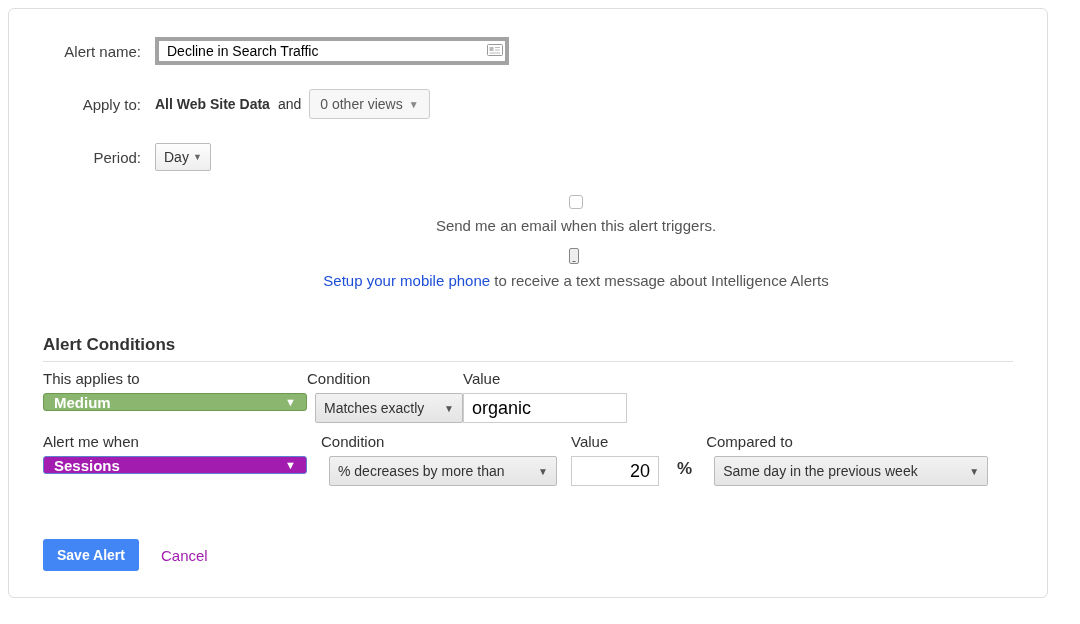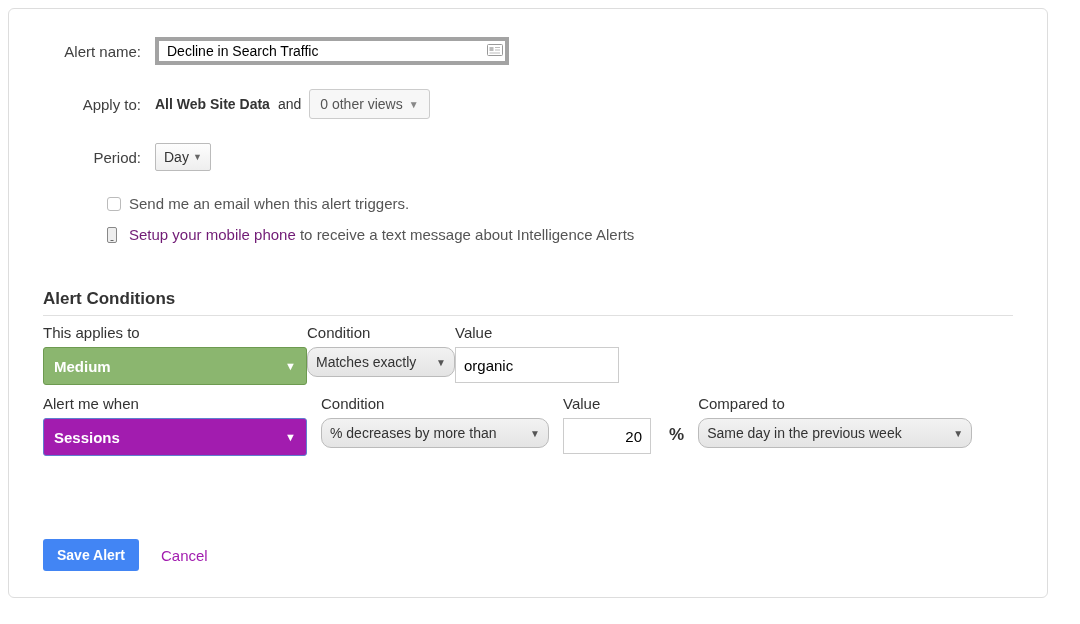--- a/index.html
+++ b/index.html
@@ -28,56 +28,56 @@
     .small-drop { 
       display: inline-flex; align-items: center; gap: 4px;
       height: 28px; padding: 0 8px;
       background: linear-gradient(#fdfdfd,#eee); border: 1px solid #bbb; border-radius: 2px;
       font-size: 14px; cursor: pointer;
     }
     .small-drop .chev { font-size: 9px; color: #666; }
     
     .checkbox { width: 14px; height: 14px; border: 1px solid #bbb; border-radius: 3px; display: inline-block; background: #fff; flex-shrink: 0; }
     .row-inline { display: flex; align-items: center; gap: 8px; color: #555; font-size: 15px; }
-    .indented { margin-left: 64px; margin-bottom: 14px; }
-    
-    .link { color: #701a75; cursor: pointer; }
+    .indented { margin-left: 96px; margin-bottom: 14px; flex-direction: column; }
+    
+    .link { color: #1d4ed8; cursor: pointer; }
     
     .mobile-icon { display:inline-block; width: 10px; height: 16px; border: 1px solid #888; border-radius: 2px; position: relative; background: #eee; flex-shrink: 0; margin-right: 4px; }
     .mobile-icon::after { content:""; position:absolute; bottom:1px; left:50%; transform:translateX(-50%); width:3px; height:1px; background:#666; }
     
     .section-title { font-size: 17px; font-weight: bold; margin-top: 46px; margin-bottom: 6px; }
     .hr { border: none; border-top: 1px solid #e0e0e0; margin-bottom: 8px; }
     
     .cond-row { display: flex; margin-bottom: 10px; }
     .cond-col { display: flex; flex-direction: column; gap: 4px; }
     .cond-label { font-size: 15px; color: #333; margin-bottom: 2px; }
     
     .big-select {
       display: flex; align-items: center; justify-content: space-between;
-      width: 264px; height: 38px; padding: 0 10px;
+      width: 264px; height: 18px; padding: 0 10px;
       border-radius: 3px; color: #fff; font-weight: bold; font-size: 15px;
       cursor: pointer;
     }
     .big-select.green { background: #8bb66f; border: 1px solid #6d9a50; }
     .big-select.blue  { background: #a21caf; border: 1px solid #5f7fcf; }
     .big-select .chev { color: #fff; font-size: 11px; }
     
     .gray-select {
       display: inline-flex; align-items: center; justify-content: space-between;
       height: 30px; padding: 0 8px;
-      background: linear-gradient(#f2f2f2,#e4e4e4); border: 1px solid #bbb; border-radius: 10px;
-      font-size: 14px; cursor: pointer; gap: 6px;
+      background: linear-gradient(#f2f2f2,#e4e4e4); border: 1px solid #bbb; border-radius: 2px;
+      font-size: 14px; cursor: pointer; gap: 6px; margin-left: 8px;
     }
     .gray-select .chev { font-size: 10px; color: #555; }
     .w140 { width: 148px; }
     .w226 { width: 228px; }
     .w270 { width: 274px; }
     
-    .val-input { height: 36px; border: 1px solid #ccc; padding: 0 8px; font-size: 15px; }
+    .val-input { height: 30px; border: 1px solid #ccc; padding: 0 8px; font-size: 18px; }
     .val-input.w164 { width: 164px; }
     .val-input.w88 { width: 88px; text-align: right; }
     
     .pct { font-size: 17px; font-weight: bold; margin-left: 4px; align-self: center; margin-top: 18px; }
     
     .footer-actions { position: absolute; left: 34px; bottom: 26px; display: flex; align-items: center; gap: 22px; }
     .primary-btn { background: #4285f4; color: #fff; border: none; border-radius: 3px; padding: 8px 14px; font-size: 14px; font-weight: bold; cursor: pointer; }
     .cancel-link { color: #a21caf; font-size: 15px; cursor: pointer; }
     
     .row-group2 { display:flex; gap:14px; align-items: flex-start; }

